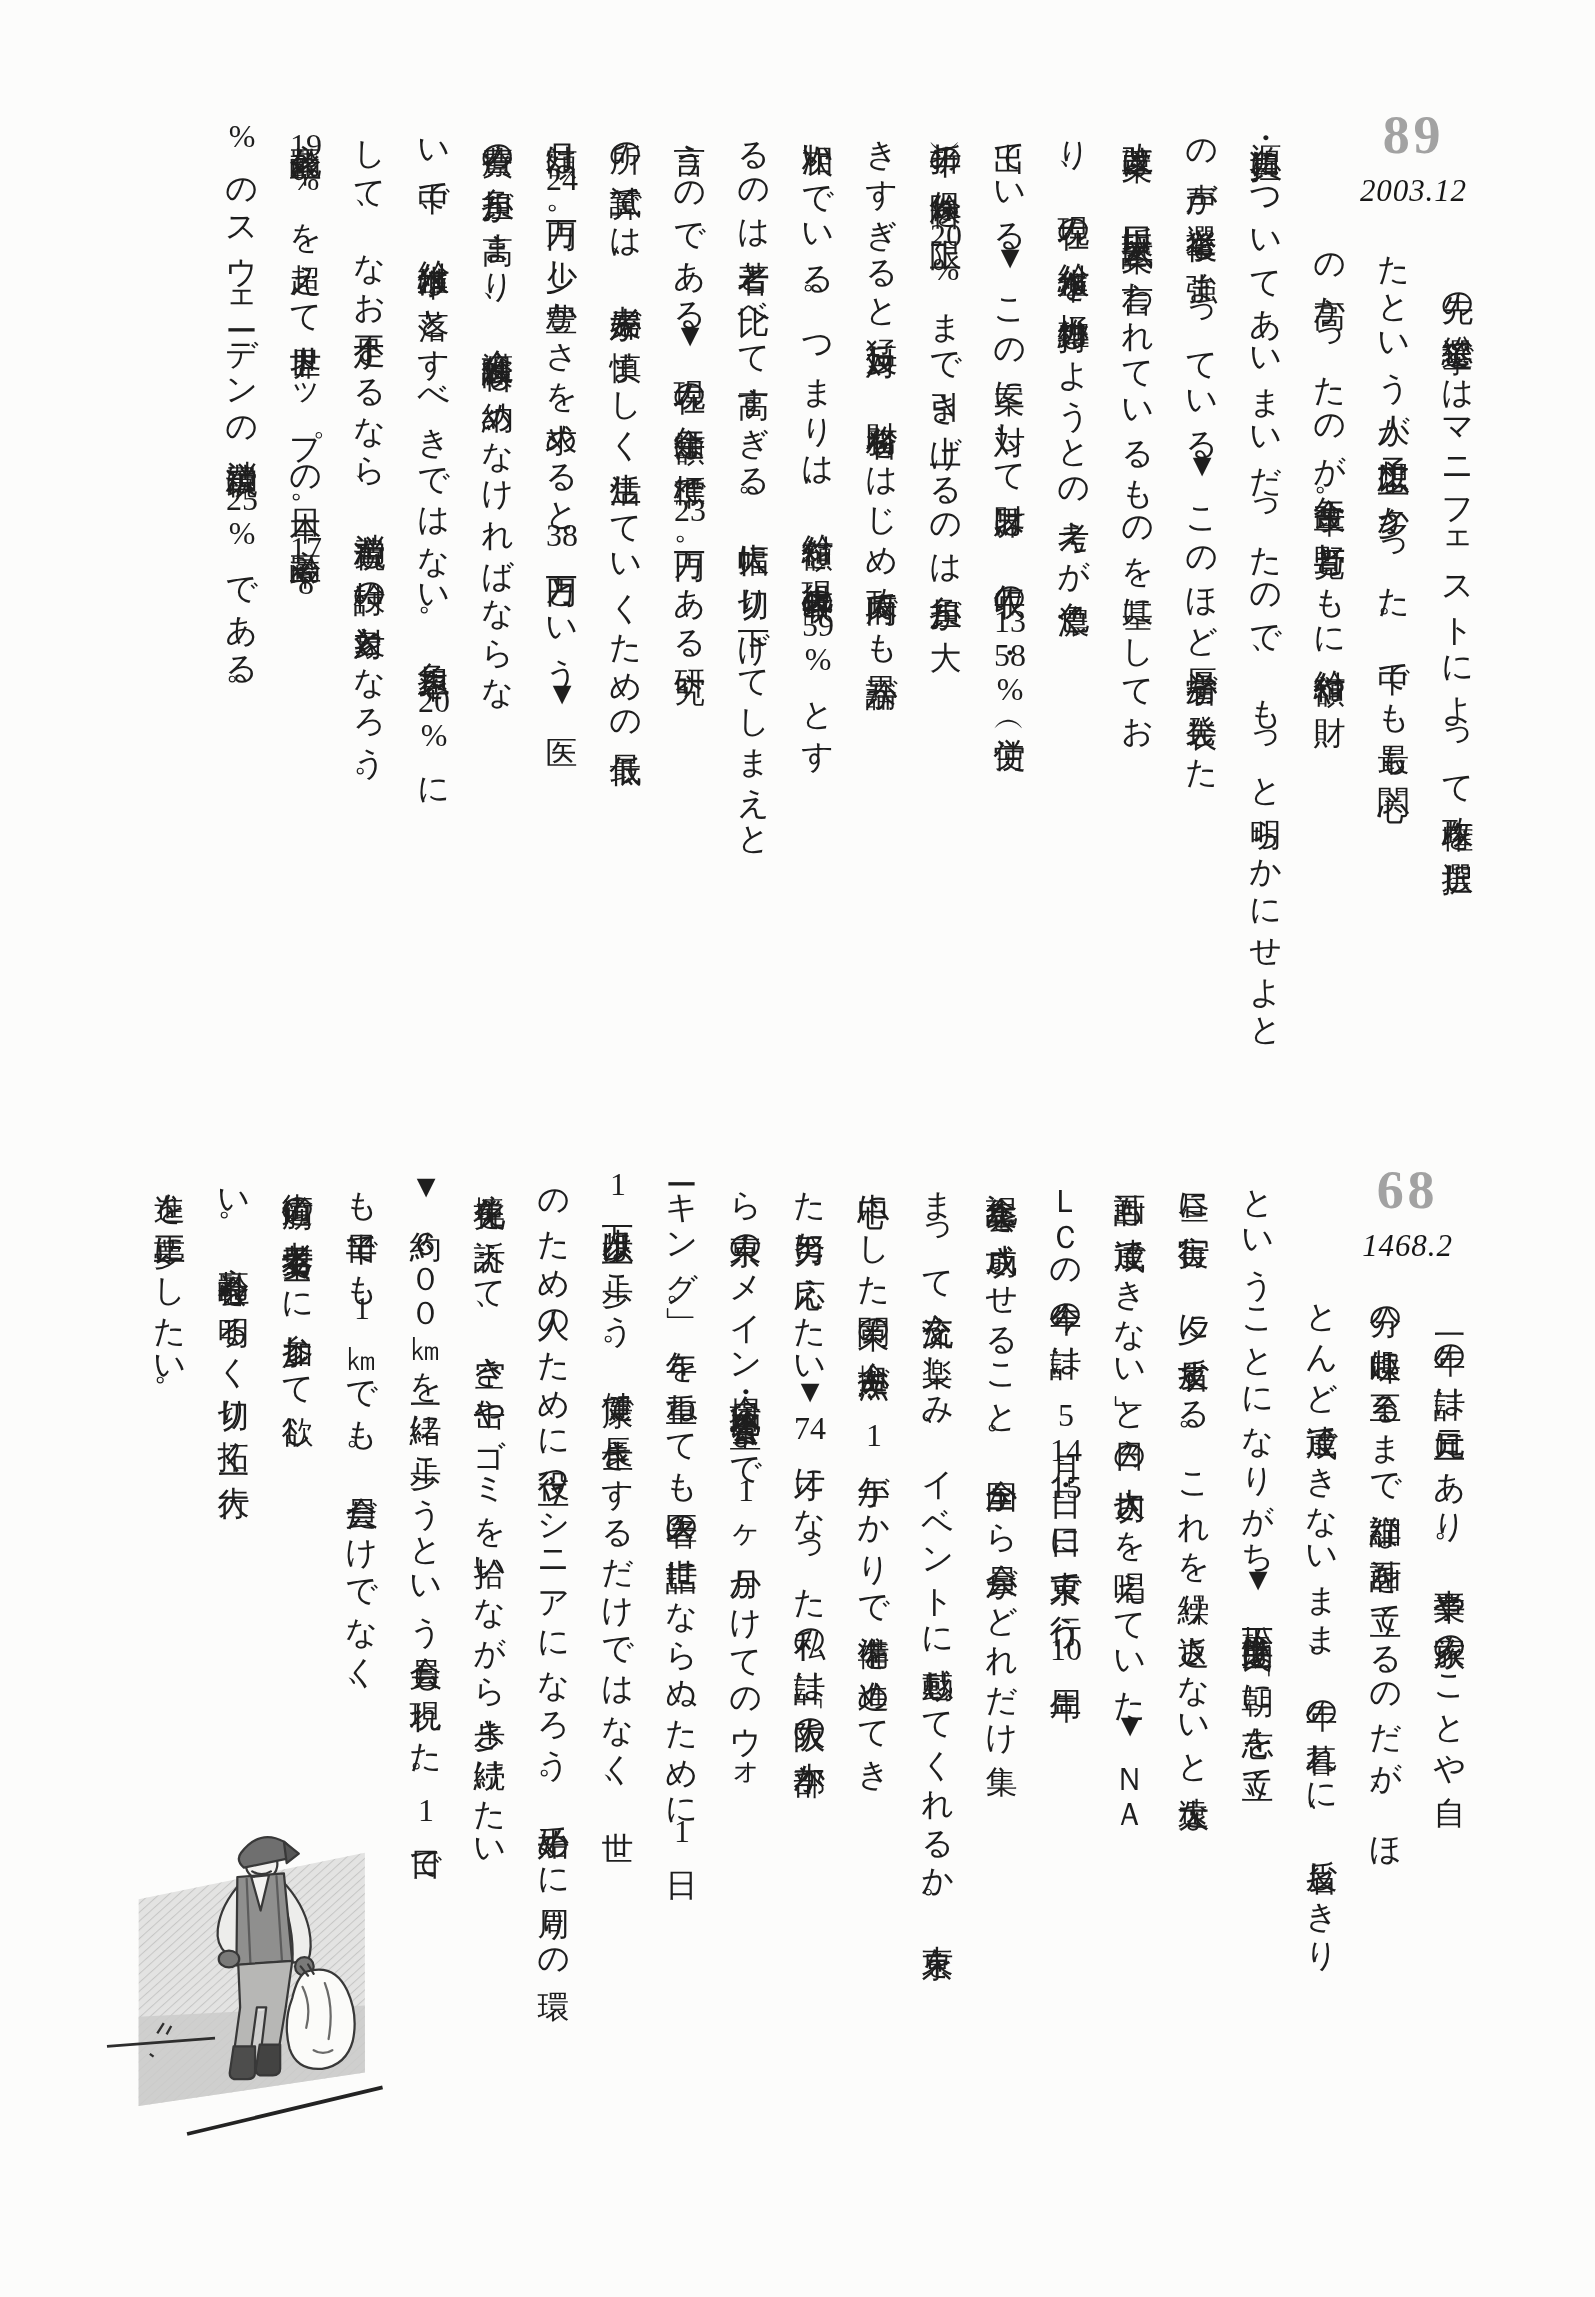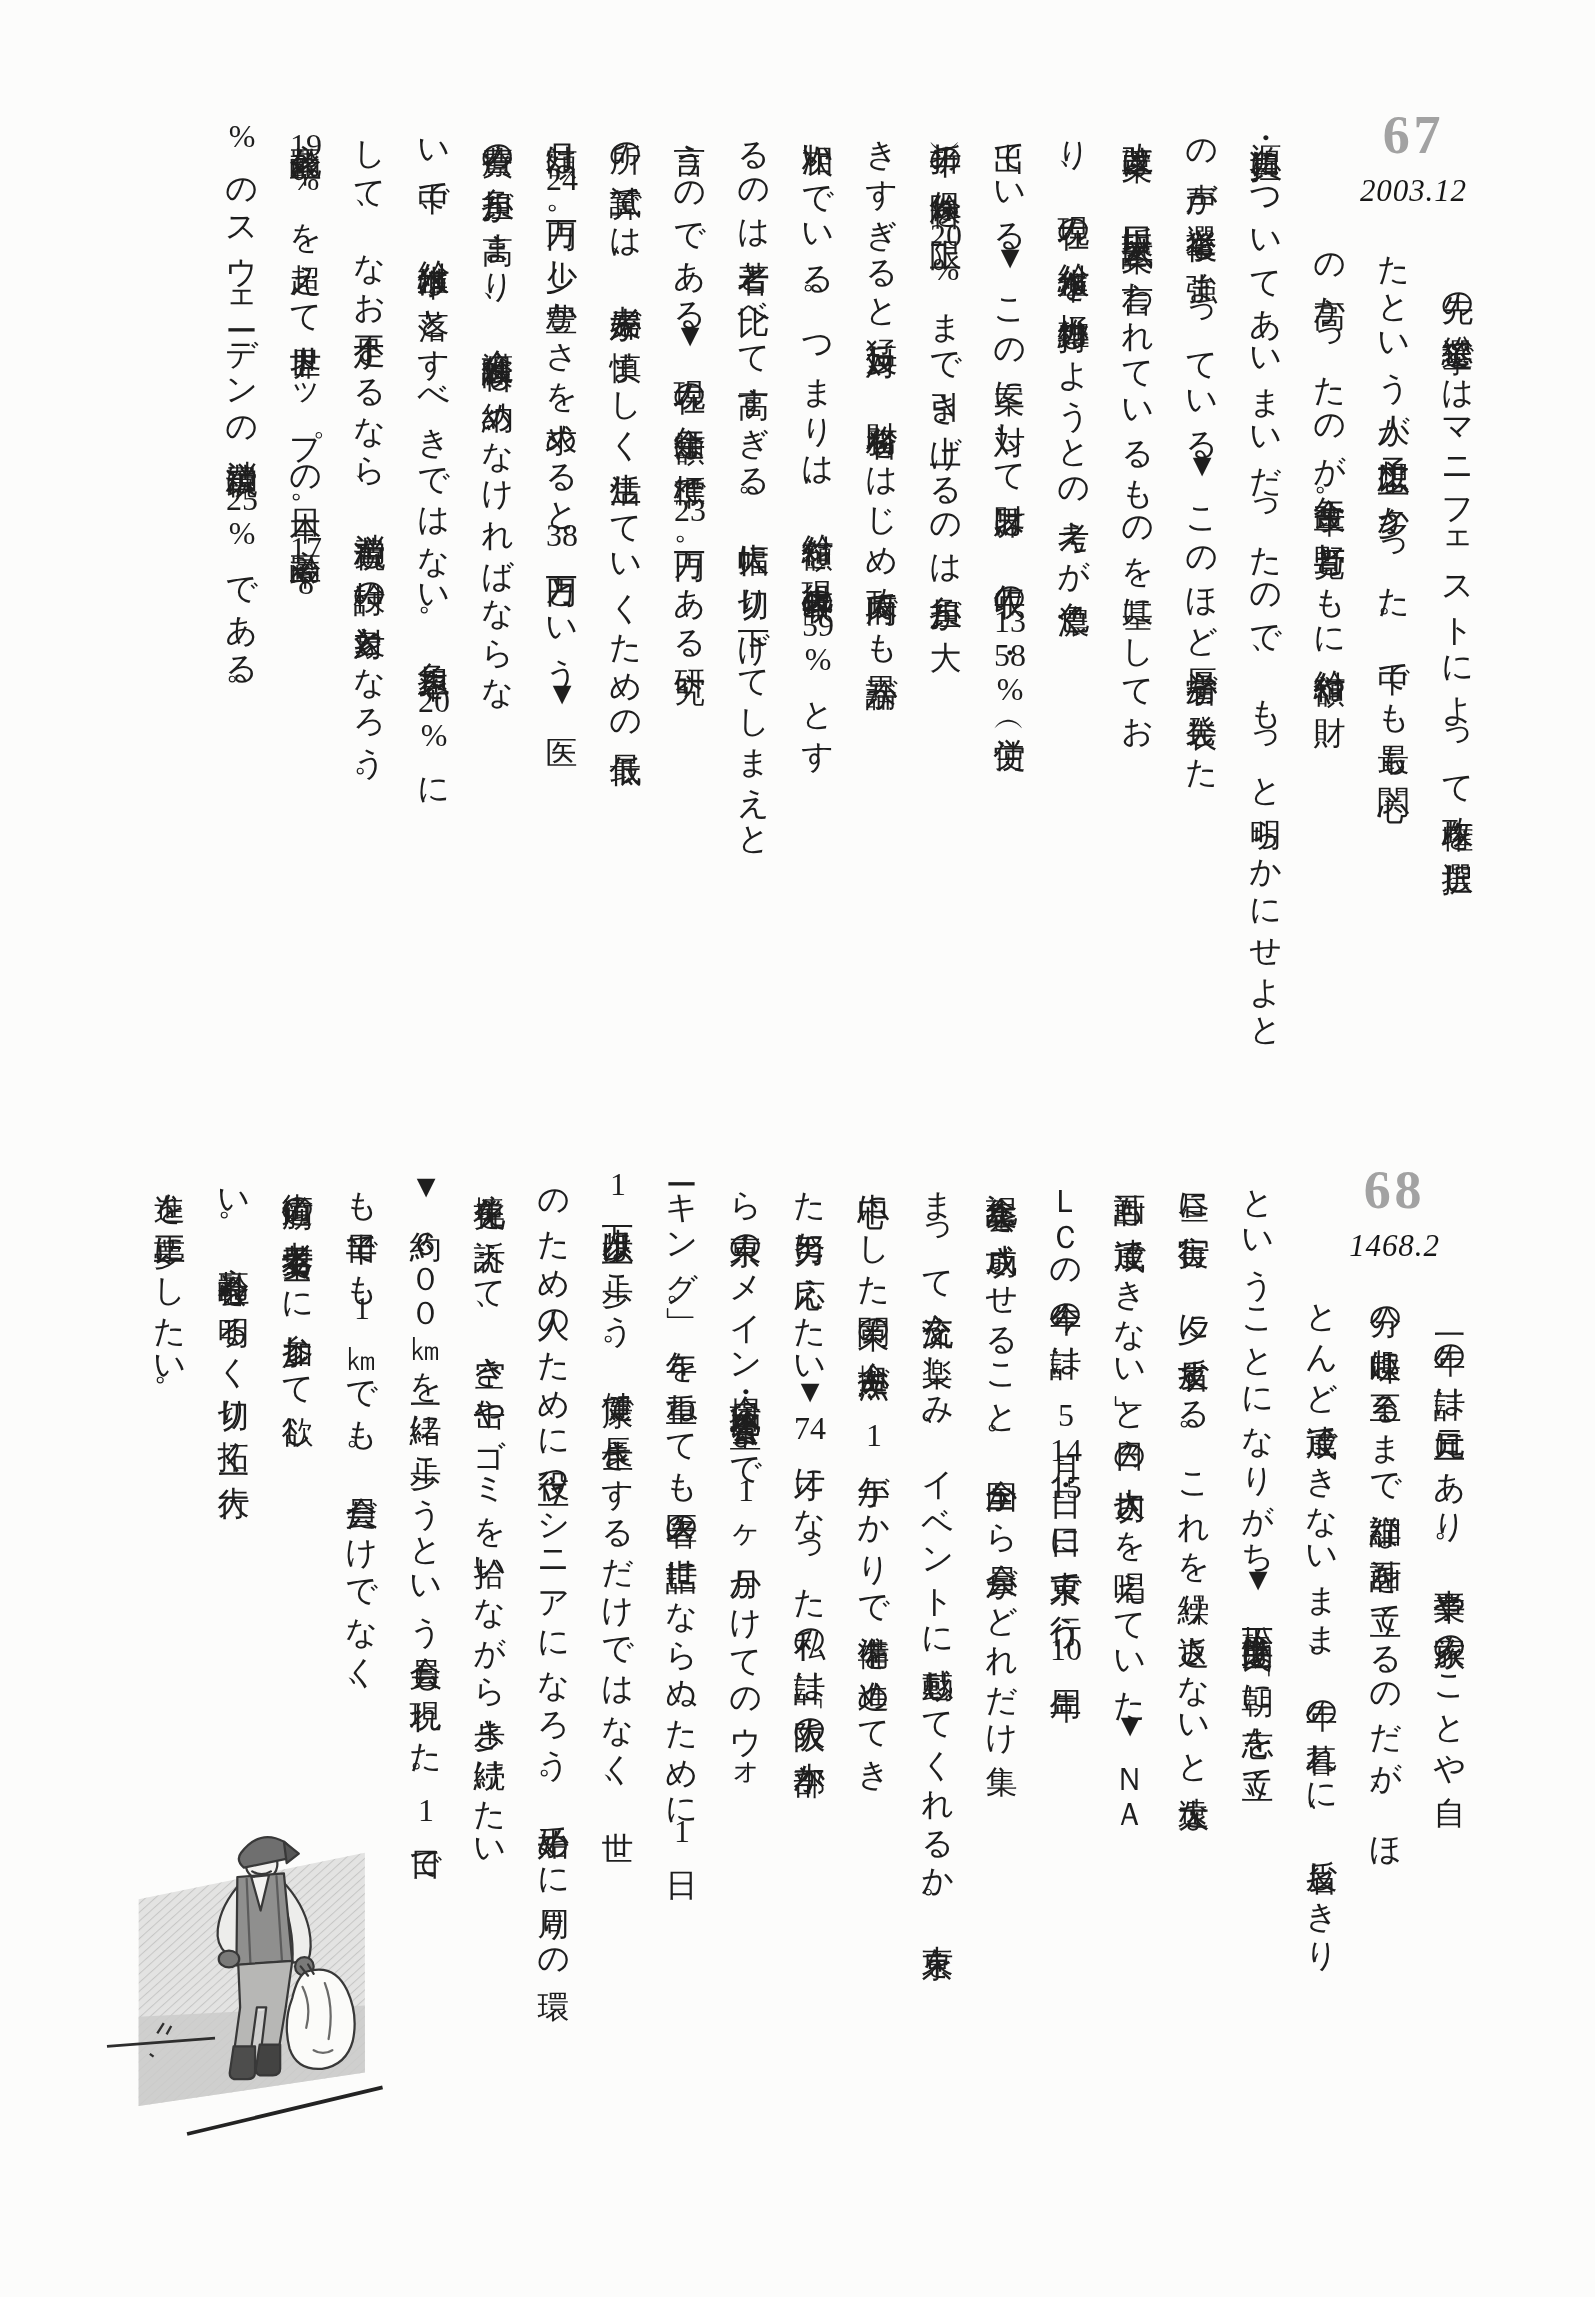--- a/index.html
+++ b/index.html
@@ -26,38 +26,38 @@
     writing-mode:vertical-rl;text-orientation:upright;
     width:64px;line-height:64px;
     font-size:32px;letter-spacing:2.8px;
     white-space:nowrap;
   }
   .col.first{margin-top:114px;padding-top:36px;}
   .col.sub{margin-top:114px;}
   .tcy{text-combine-upright:all;-webkit-text-combine:horizontal;letter-spacing:0;}
   #essay67-header{top:108px;right:121px;width:123px;}
   #essay67-cols{top:118px;right:106px;}
-  #essay68-header{top:1163px;right:140px;width:123px;}
+  #essay68-header{top:1163px;right:127px;width:123px;}
   #essay68-cols{top:1168px;right:114px;}
   
   .illustration{position:absolute;left:101px;top:1823px;width:282px;height:324px;}
   
   .page-number{
     position:absolute;top:2189px;left:0;width:100%;
     text-align:center;font-size:35px;letter-spacing:3.7px;color:#141414;
   }
 </style>
 </head>
 <body>
 
 <div class="page">
 
   <section>
     <div class="essay-header" id="essay67-header">
-      <div class="num">67</div>
+      <div class="num">89</div>
       <div class="date">2003.12</div>
     </div>
     <div class="cols" id="essay67-cols">
         <div class="col first">先の総選挙ではマニフェストによって政権を選択し</div>
         <div class="col sub">たという人が予想以上に多かった。中でも最も関心</div>
         <div class="col sub">の高かったのが年金改革。与野党ともに給付額や財</div>
         <div class="col">源・負担についてあいまいだったので、もっと明らかにせよと</div>
         <div class="col">の声が選挙後も強まっている▼このほど厚労省が発表した</div>
         <div class="col">改革案は、坂口大臣試案と言われているものを基にしてお</div>
         <div class="col">り、現在の給付水準を極力維持しようとの考えが色濃く</div>

